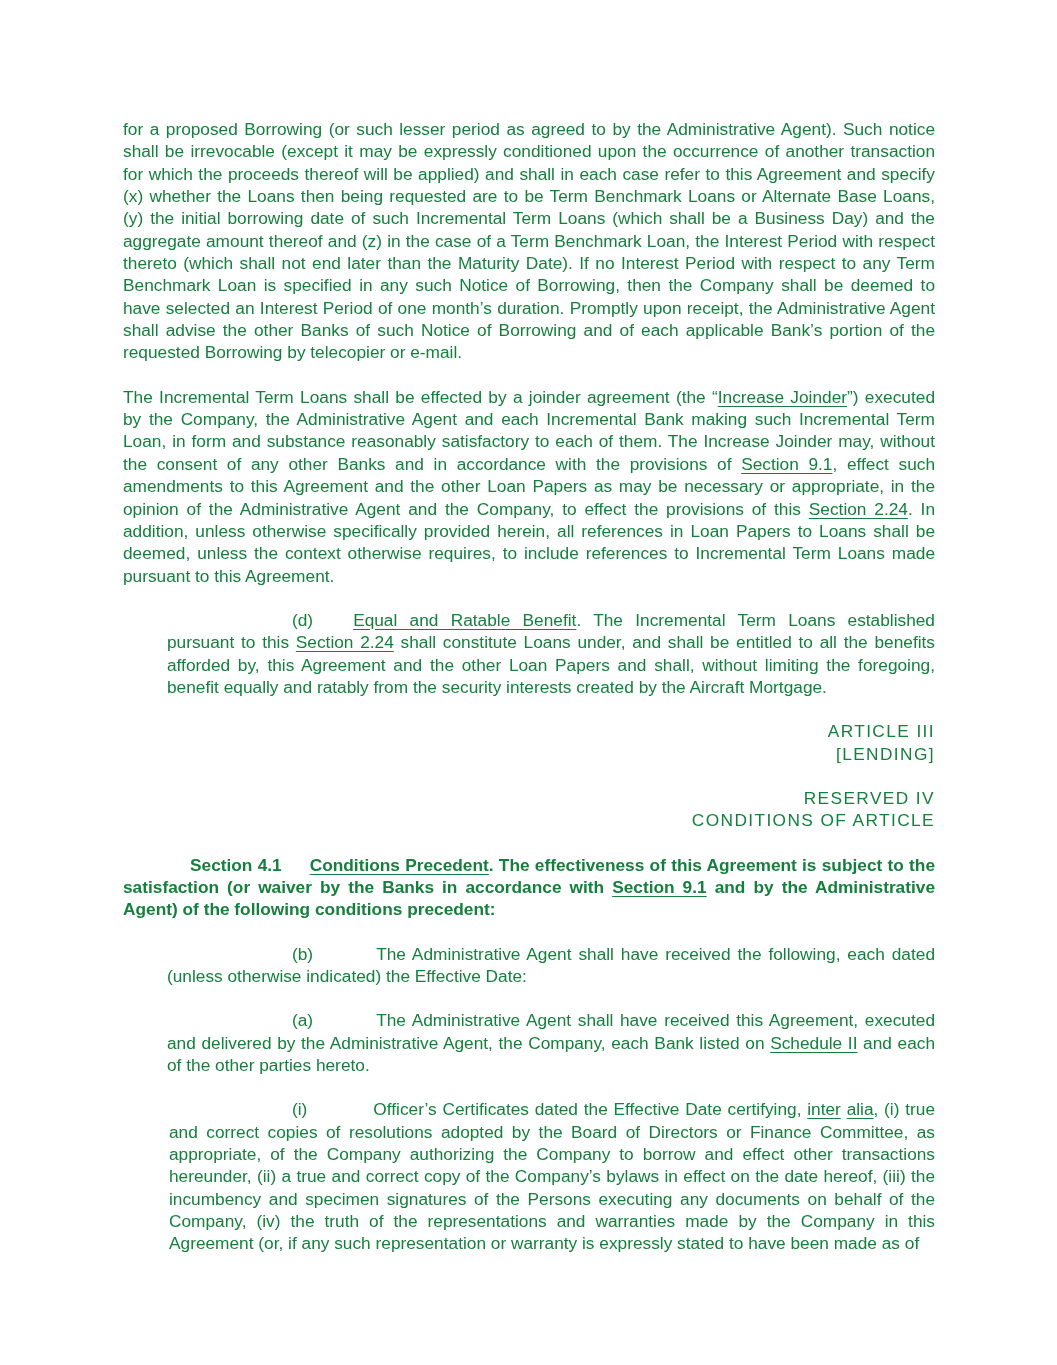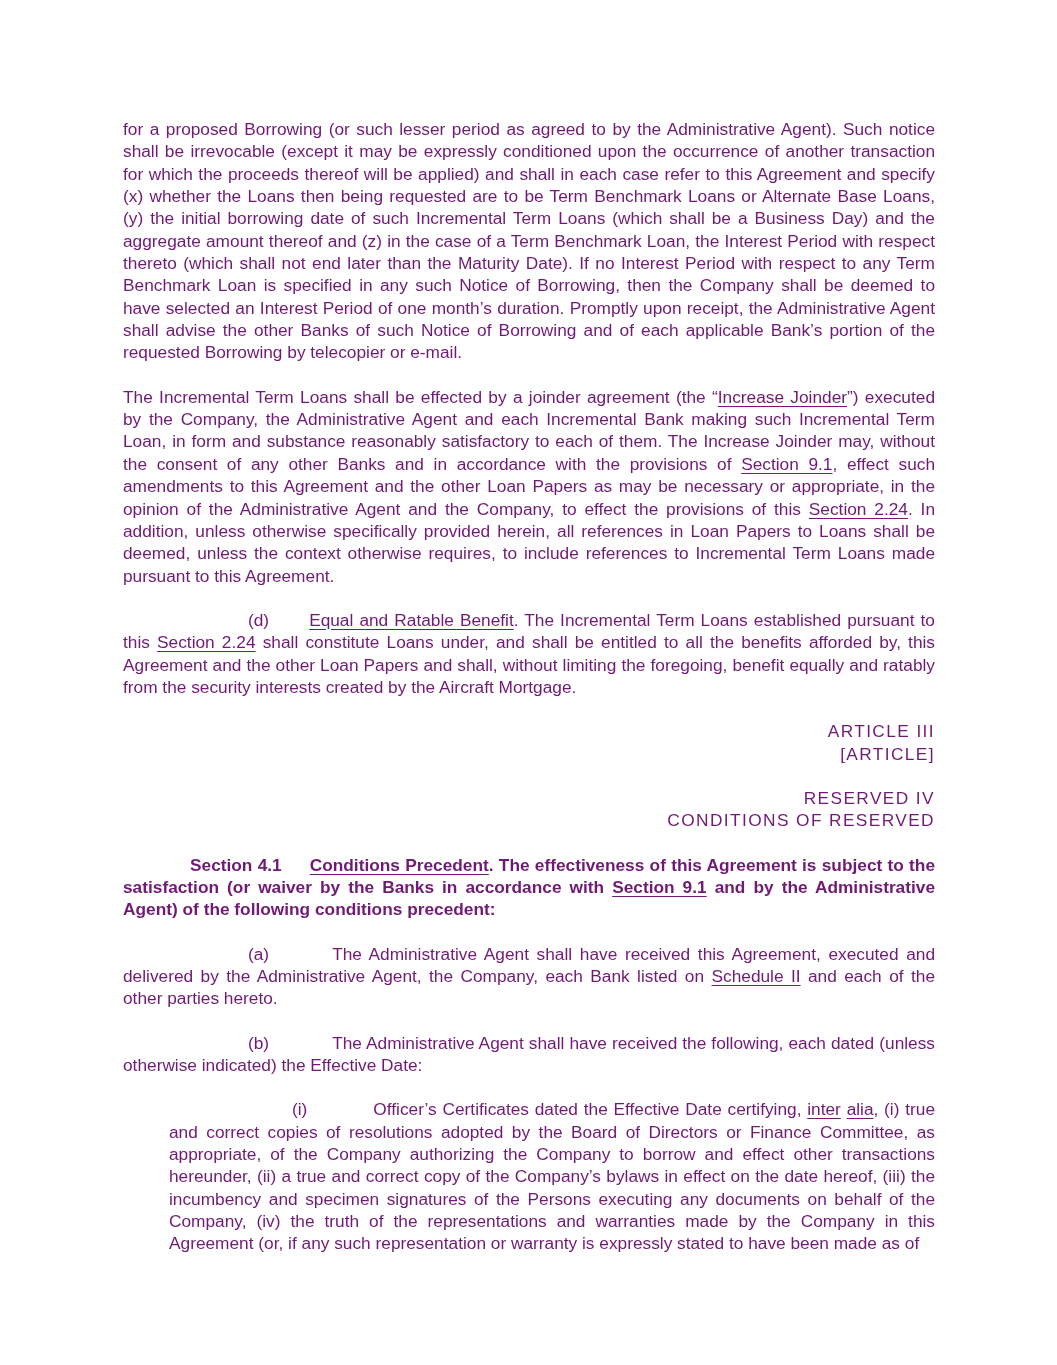--- a/index.html
+++ b/index.html
@@ -3,42 +3,42 @@
 <meta charset="utf-8">
 <style>
   html, body { margin: 0; padding: 0; background: #e8e8e8; }
   .page {
     position: relative;
     width: 1057px;
     height: 1365px;
     margin: 0 auto;
     background: #ffffff;
     font-family: "Liberation Sans", sans-serif;
-    color: #701a75;
+    color: #15803d;
     overflow: hidden;
   }
   .content {
     position: absolute;
     left: 123px;
     top: 118px;
     width: 812px;
     font-size: 17.3px;
     line-height: 22.35px;
   }
   .para {
     margin: 0 0 22px 0;
     text-align: justify;
   }
   .u { text-decoration: underline; text-underline-offset: 2.5px; }
   .tab { display: inline-block; }
   .t28 { width: 28px; }
   .t40 { width: 40px; }
   .t63 { width: 63px; }
   .t66 { width: 66px; }
-  .ind125 { text-indent: 125px; }
+  .ind125 { text-indent: 125px; margin-left: 44px; }
   .ind67  { text-indent: 67px; font-weight: bold; }
   .sub {
     margin-left: 46px;
     text-indent: 123px;
   }
   .heading-block { margin: 0 0 22px 0; }
   .h-line {
     margin: 0;
     text-align: right;
     letter-spacing: 1.4px;
@@ -59,31 +59,31 @@
   <div class="content">
 
     <p class="para">for a proposed Borrowing (or such lesser period as agreed to by the Administrative Agent).  Such notice shall be irrevocable (except it may be expressly conditioned upon the occurrence of another transaction for which the proceeds thereof will be applied) and shall in each case refer to this Agreement and specify (x) whether the Loans then being requested are to be Term Benchmark Loans or Alternate Base Loans, (y) the initial borrowing date of such Incremental Term Loans (which shall be a Business Day) and the aggregate amount thereof and (z) in the case of a Term Benchmark Loan, the Interest Period with respect thereto (which shall not end later than the Maturity Date).  If no Interest Period with respect to any Term Benchmark Loan is specified in any such Notice of Borrowing, then the Company shall be deemed to have selected an Interest Period of one month’s duration.  Promptly upon receipt, the Administrative Agent shall advise the other Banks of such Notice of Borrowing and of each applicable Bank’s portion of the requested Borrowing by telecopier or e-mail.</p>
 
     <p class="para"><span>The Incremental Term Loans shall be effected by a joinder agreement (the “</span><span class="u">Increase Joinder</span><span>”) executed by the Company, the Administrative Agent and each Incremental Bank making such Incremental Term Loan, in form and substance reasonably satisfactory to each of them.  The Increase Joinder may, without the consent of any other Banks and in accordance with the provisions of </span><span class="u">Section 9.1</span><span>, effect such amendments to this Agreement and the other Loan Papers as may be necessary or appropriate, in the opinion of the Administrative Agent and the Company, to effect the provisions of this </span><span class="u">Section 2.24</span><span>.  In addition, unless otherwise specifically provided herein, all references in Loan Papers to Loans shall be deemed, unless the context otherwise requires, to include references to Incremental Term Loans made pursuant to this Agreement.</span></p>
 
     <p class="para ind125"><span>(d)</span><span class="tab t40"></span><span class="u">Equal and Ratable Benefit</span><span>.  The Incremental Term Loans established pursuant to this </span><span class="u">Section 2.24</span><span> shall constitute Loans under, and shall be entitled to all the benefits afforded by, this Agreement and the other Loan Papers and shall, without limiting the foregoing, benefit equally and ratably from the security interests created by the Aircraft Mortgage.</span></p>
 
     <div class="heading-block">
       <p class="h-line">ARTICLE III</p>
-      <p class="h-line">[ARTICLE]</p>
+      <p class="h-line">[LENDING]</p>
     </div>
 
     <div class="heading-block">
       <p class="h-line">RESERVED IV</p>
-      <p class="h-line">CONDITIONS OF RESERVED</p>
+      <p class="h-line">CONDITIONS OF ARTICLE</p>
     </div>
 
     <p class="para ind67"><span>Section 4.1</span><span class="tab t28"></span><span class="u">Conditions Precedent</span><span>.  The effectiveness of this Agreement is subject to the satisfaction (or waiver by the Banks in accordance with </span><span class="u">Section 9.1</span><span> and by the Administrative Agent) of the following conditions precedent:</span></p>
 
+    <p class="para ind125"><span>(b)</span><span class="tab t63"></span><span>The Administrative Agent shall have received the following, each dated (unless otherwise indicated) the Effective Date:</span></p>
+
     <p class="para ind125"><span>(a)</span><span class="tab t63"></span><span>The Administrative Agent shall have received this Agreement, executed and delivered by the Administrative Agent, the Company, each Bank listed on </span><span class="u">Schedule II</span><span> and each of the other parties hereto.</span></p>
-
-    <p class="para ind125"><span>(b)</span><span class="tab t63"></span><span>The Administrative Agent shall have received the following, each dated (unless otherwise indicated) the Effective Date:</span></p>
 
     <p class="para sub"><span>(i)</span><span class="tab t66"></span><span>Officer’s Certificates dated the Effective Date certifying, </span><span class="u">inter</span><span> </span><span class="u">alia</span><span>, (i) true and correct copies of resolutions adopted by the Board of Directors or Finance Committee, as appropriate, of the Company authorizing the Company to borrow and effect other transactions hereunder, (ii) a true and correct copy of the Company’s bylaws in effect on the date hereof, (iii) the incumbency and specimen signatures of the Persons executing any documents on behalf of the Company, (iv) the truth of the representations and warranties made by the Company in this Agreement (or, if any such representation or warranty is expressly stated to have been made as of</span></p>
 
   </div>
 
 </div>
 
 </body></html>

